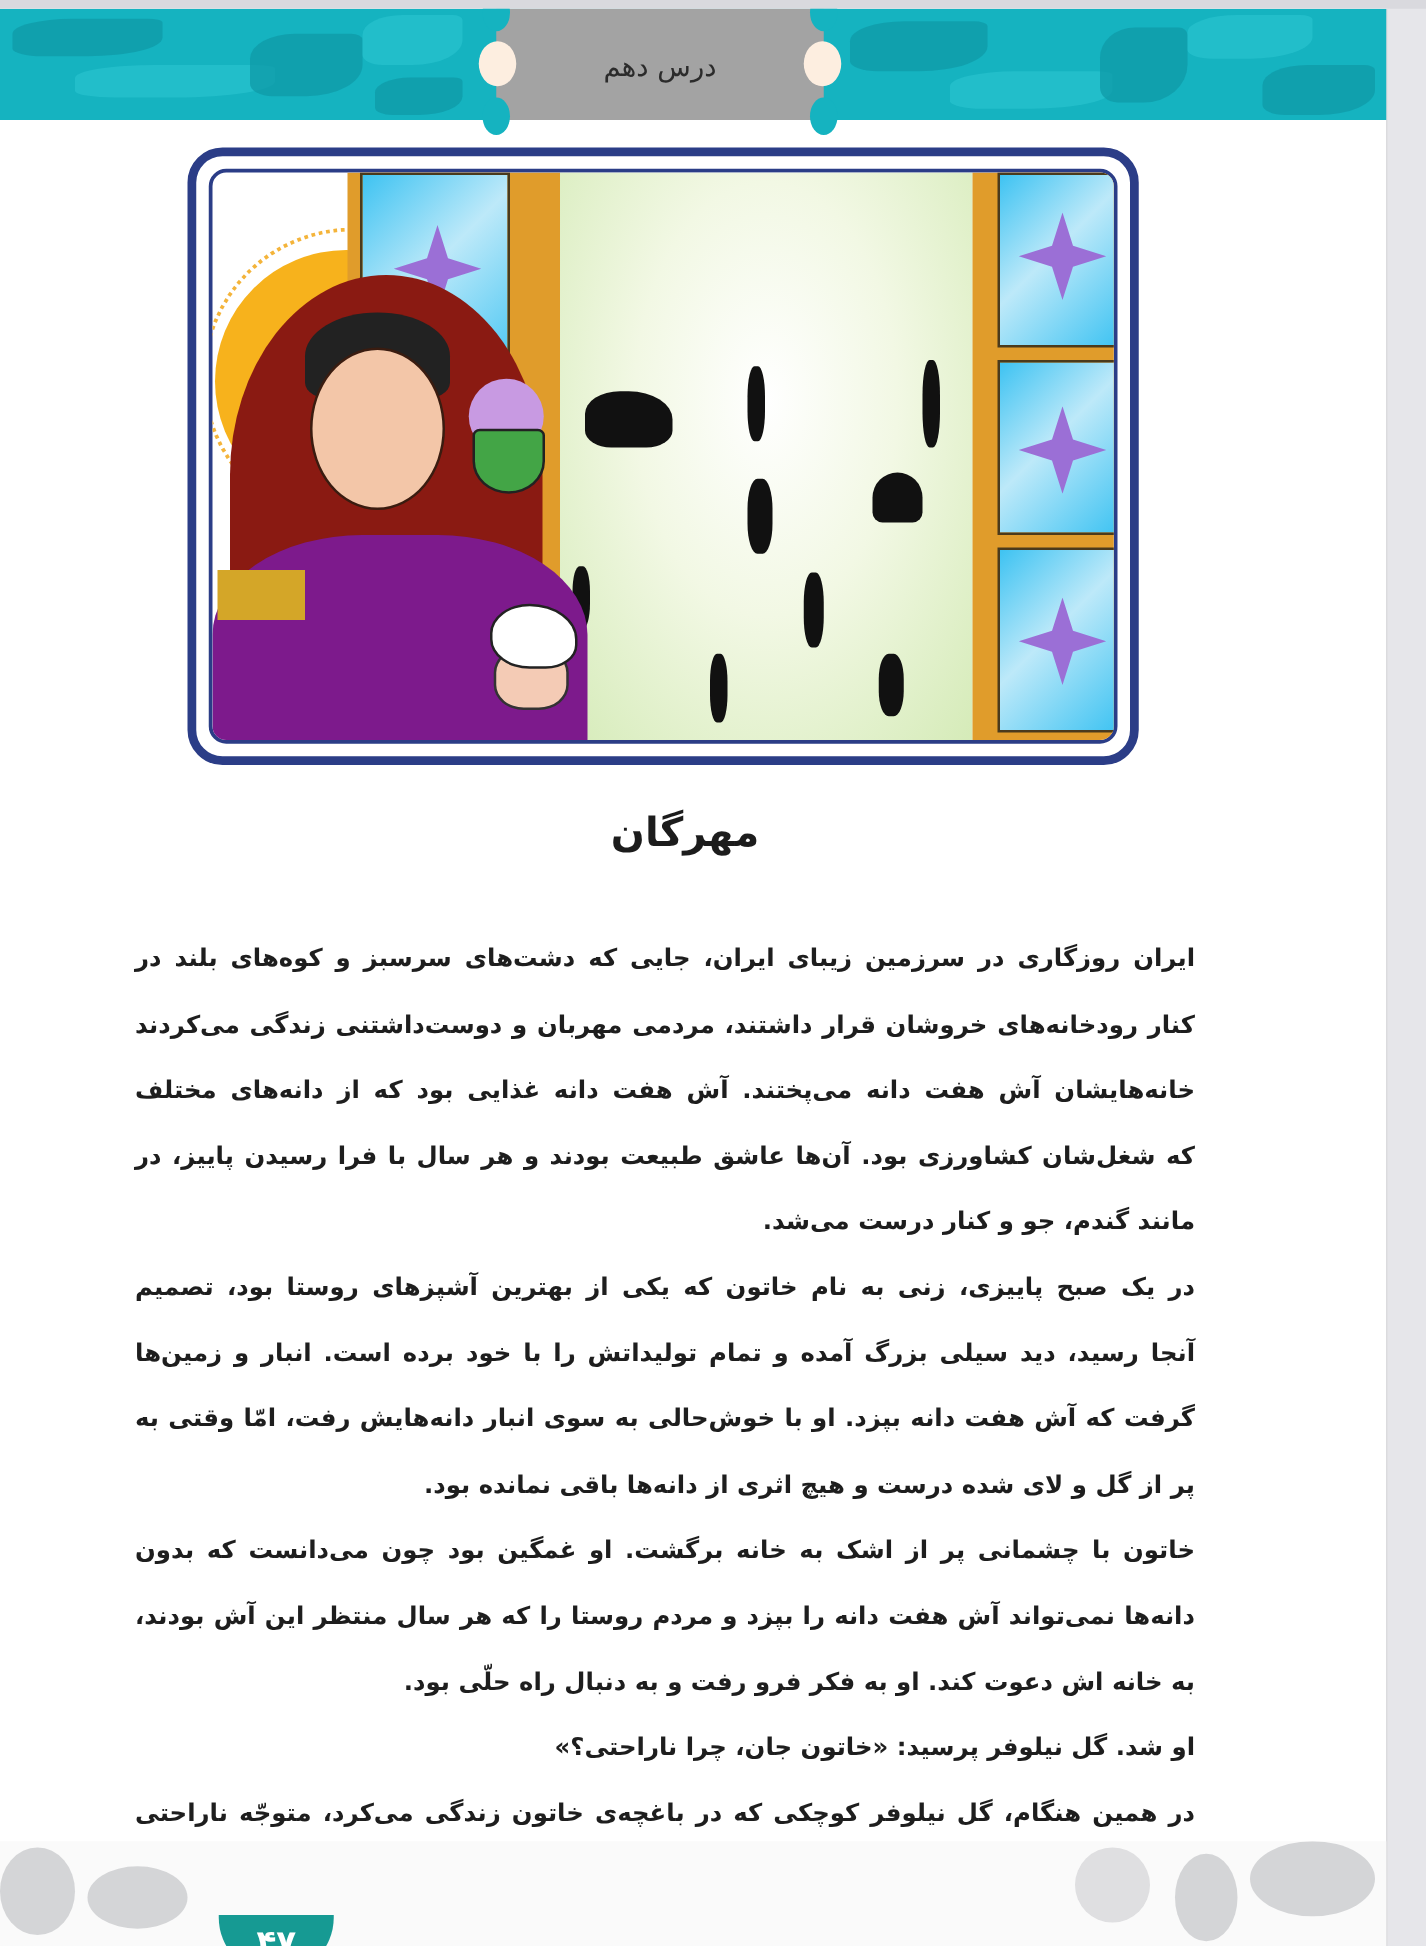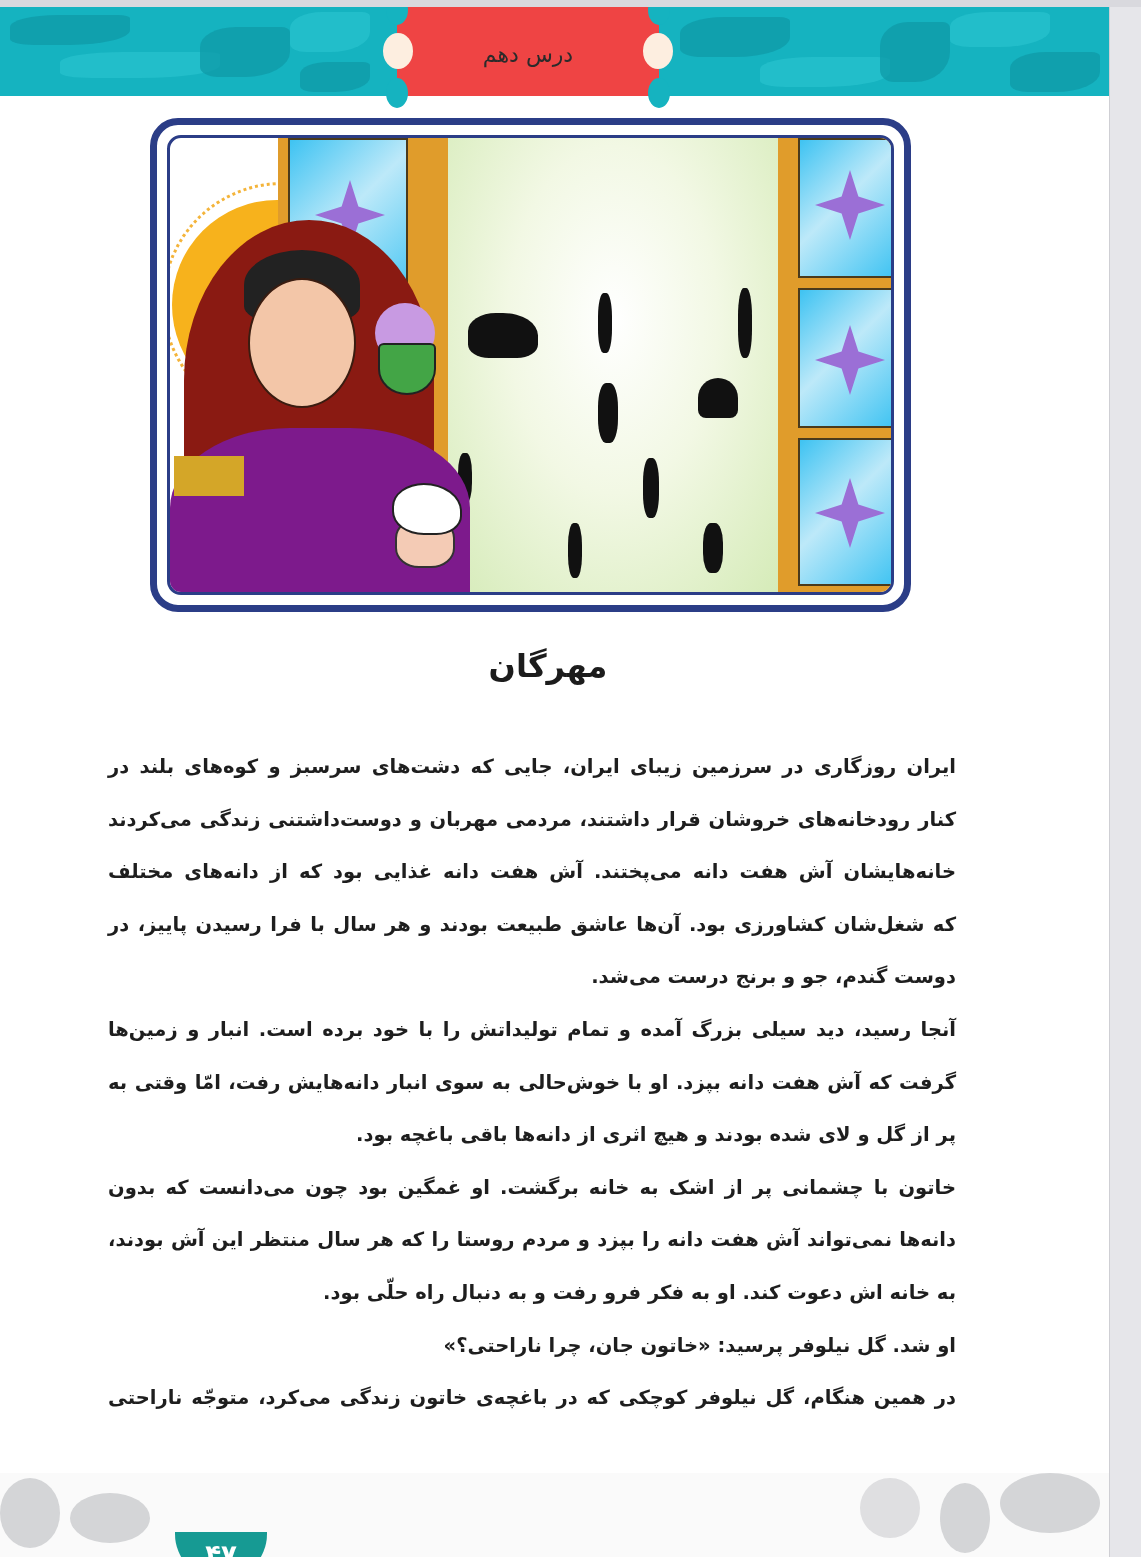--- a/index.html
+++ b/index.html
@@ -6,21 +6,21 @@
   html, body { width: 1141px; height: 1557px; overflow: hidden; background: #e6e6ea; }
   body { position: relative; font-family: "DejaVu Sans", sans-serif; }
 
   .top-shadow { position: absolute; left: 0; top: 0; width: 1141px; height: 7px; background: #d9d9de; }
   .page { position: absolute; left: 0; top: 7px; width: 1110px; height: 1550px; background: #ffffff; overflow: hidden; border-right: 1px solid #cfcfd4; }
 
   
   .header-band { position: absolute; left: 0; top: 0; width: 1110px; height: 89px; background: #15b3c0; overflow: hidden; }
   .header-band .tex { position: absolute; background: #0f9aa7; opacity: .75; border-radius: 40% 10% 50% 20%; }
   .header-band .tex.l { background: #2ec7d2; opacity: .55; }
-  .lesson-badge { position: absolute; left: 397px; top: 0; width: 262px; height: 89px; background: #ef4444; display: flex; align-items: center; justify-content: center; }
+  .lesson-badge { position: absolute; left: 397px; top: 0; width: 262px; height: 89px; background: #a3a3a3; display: flex; align-items: center; justify-content: center; }
   .lesson-badge::before, .lesson-badge::after { content: ""; position: absolute; top: 26px; width: 30px; height: 36px; background: #fdeee0; border-radius: 50%; }
   .lesson-badge::before { left: -14px; }
   .lesson-badge::after { right: -14px; }
   .lesson-badge .notch { position: absolute; width: 22px; height: 30px; background: #15b3c0; border-radius: 50%; }
   .lesson-badge .notch.tl { left: -11px; top: -12px; }
   .lesson-badge .notch.bl { left: -11px; bottom: -12px; }
   .lesson-badge .notch.tr { right: -11px; top: -12px; }
   .lesson-badge .notch.br { right: -11px; bottom: -12px; }
   .lesson-label { position: relative; z-index: 2; font-size: 22px; color: #2b2b2b; direction: rtl; margin-top: 6px; }
 
@@ -133,26 +133,27 @@
   </div>
 
   <h1 class="lesson-title">مهرگان</h1>
 
   <div class="story">
     <p>
       <span class="line">ایران روزگاری در سرزمین زیبای ایران، جایی که دشت‌های سرسبز و کوه‌های بلند در</span>
       <span class="line">کنار رودخانه‌های خروشان قرار داشتند، مردمی مهربان و دوست‌داشتنی زندگی می‌کردند</span>
       <span class="line">خانه‌هایشان آش هفت دانه می‌پختند. آش هفت دانه غذایی بود که از دانه‌های مختلف</span>
       <span class="line">که شغل‌شان کشاورزی بود. آن‌ها عاشق طبیعت بودند و هر سال با فرا رسیدن پاییز، در</span>
-      <span class="line last">دوست گندم، جو و برنج درست می‌شد.</span>
+      <span class="line last">مانند گندم، جو و کنار درست می‌شد.</span>
     </p>
     <p>
+      <span class="line">در یک صبح پاییزی، زنی به نام خاتون که یکی از بهترین آشپزهای روستا بود، تصمیم</span>
       <span class="line">آنجا رسید، دید سیلی بزرگ آمده و تمام تولیداتش را با خود برده است. انبار و زمین‌ها</span>
       <span class="line">گرفت که آش هفت دانه بپزد. او با خوش‌حالی به سوی انبار دانه‌هایش رفت، امّا وقتی به</span>
-      <span class="line last">پر از گل و لای شده بودند و هیچ اثری از دانه‌ها باقی باغچه بود.</span>
+      <span class="line last">پر از گل و لای شده درست و هیچ اثری از دانه‌ها باقی نمانده بود.</span>
     </p>
     <p>
       <span class="line">خاتون با چشمانی پر از اشک به خانه برگشت. او غمگین بود چون می‌دانست که بدون</span>
       <span class="line">دانه‌ها نمی‌تواند آش هفت دانه را بپزد و مردم روستا را که هر سال منتظر این آش بودند،</span>
       <span class="line last">به خانه اش دعوت کند. او به فکر فرو رفت و به دنبال راه حلّی بود.</span>
     </p>
     <p>
       <span class="line last">او شد. گل نیلوفر پرسید: «خاتون جان، چرا ناراحتی؟»</span>
       <span class="line">در همین هنگام، گل نیلوفر کوچکی که در باغچه‌ی خاتون زندگی می‌کرد، متوجّه ناراحتی</span>
     </p>

